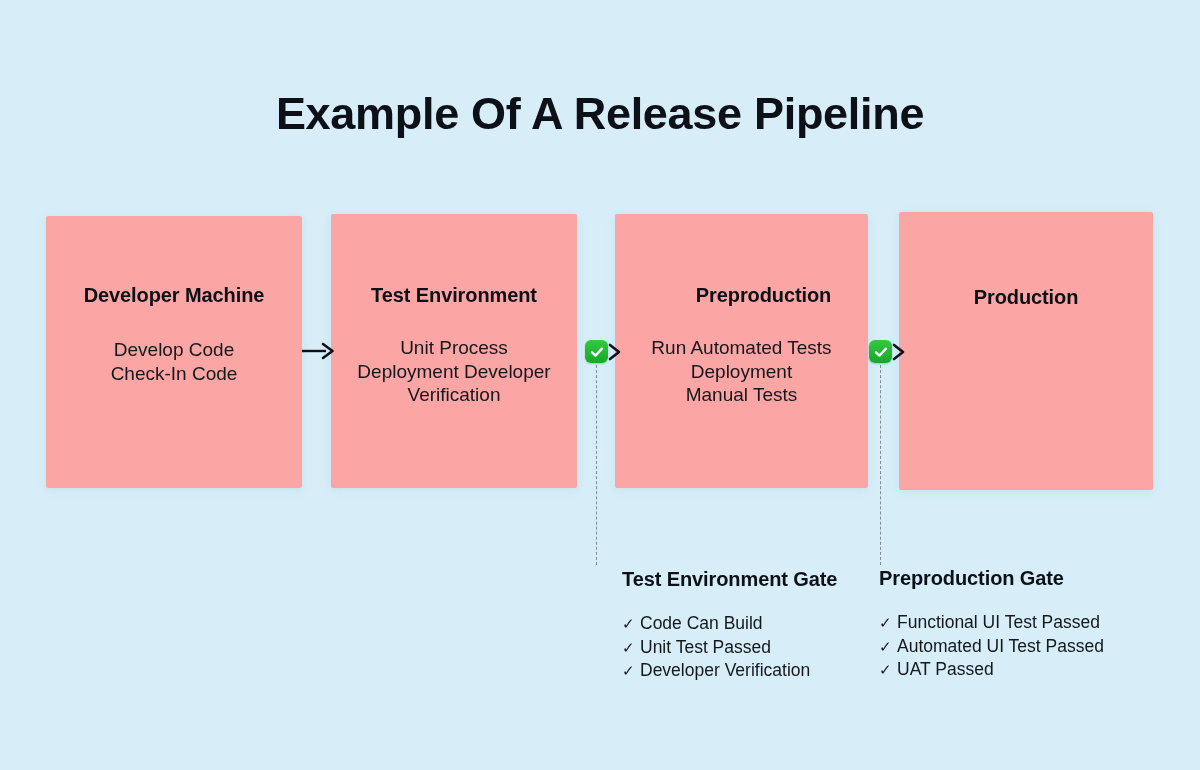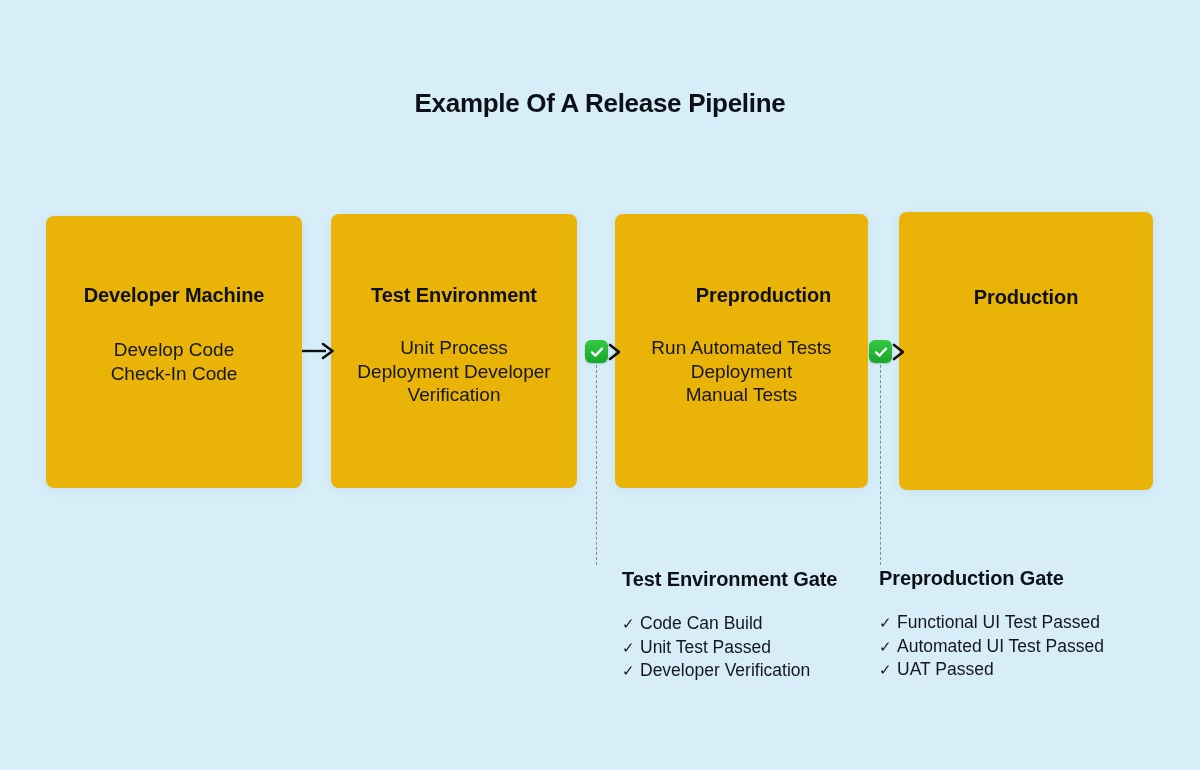--- a/index.html
+++ b/index.html
@@ -17,31 +17,31 @@
     position: relative;
   }
 
   
   #page-title {
     position: absolute;
     top: 88px;
     left: 0;
     width: 1200px;
     text-align: center;
-    font-size: 26px;
+    font-size: 45px;
     font-weight: bold;
     letter-spacing: -0.3px;
     color: #0d1117;
   }
 
   
   .stage-card {
     position: absolute;
-    background: #eab308;
-    border-radius: 8px;
+    background: #fca5a5;
+    border-radius: 2px;
     box-shadow: 0 2px 10px rgba(120, 170, 195, 0.18);
     text-align: center;
   }
 
   .stage-title {
     position: absolute;
     left: 0;
     width: 100%;
     text-align: center;
     font-size: 20px;

